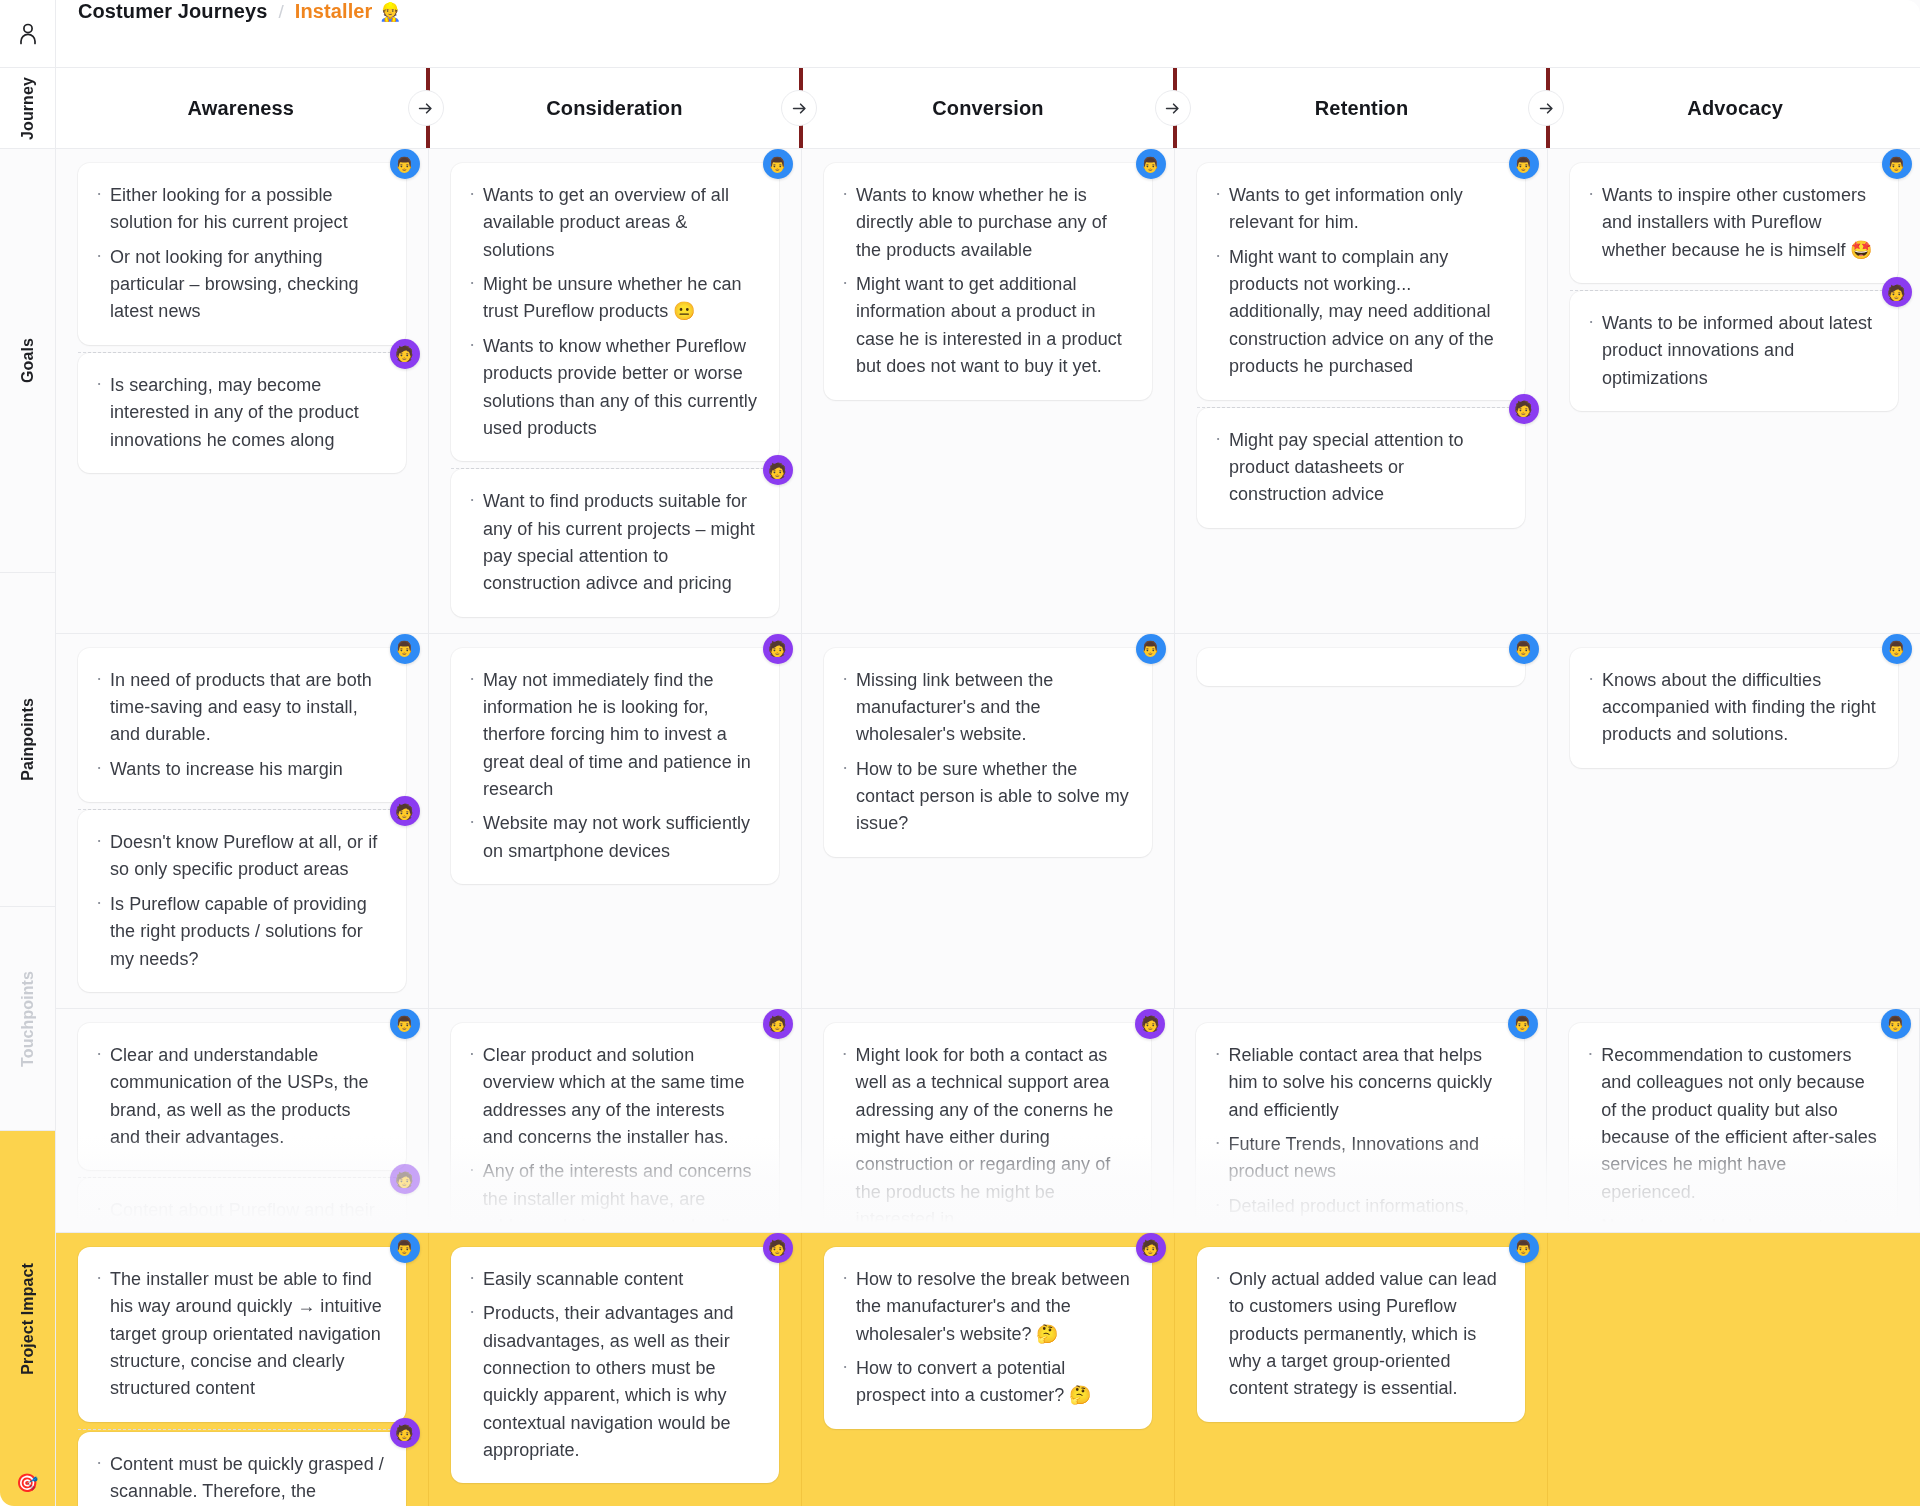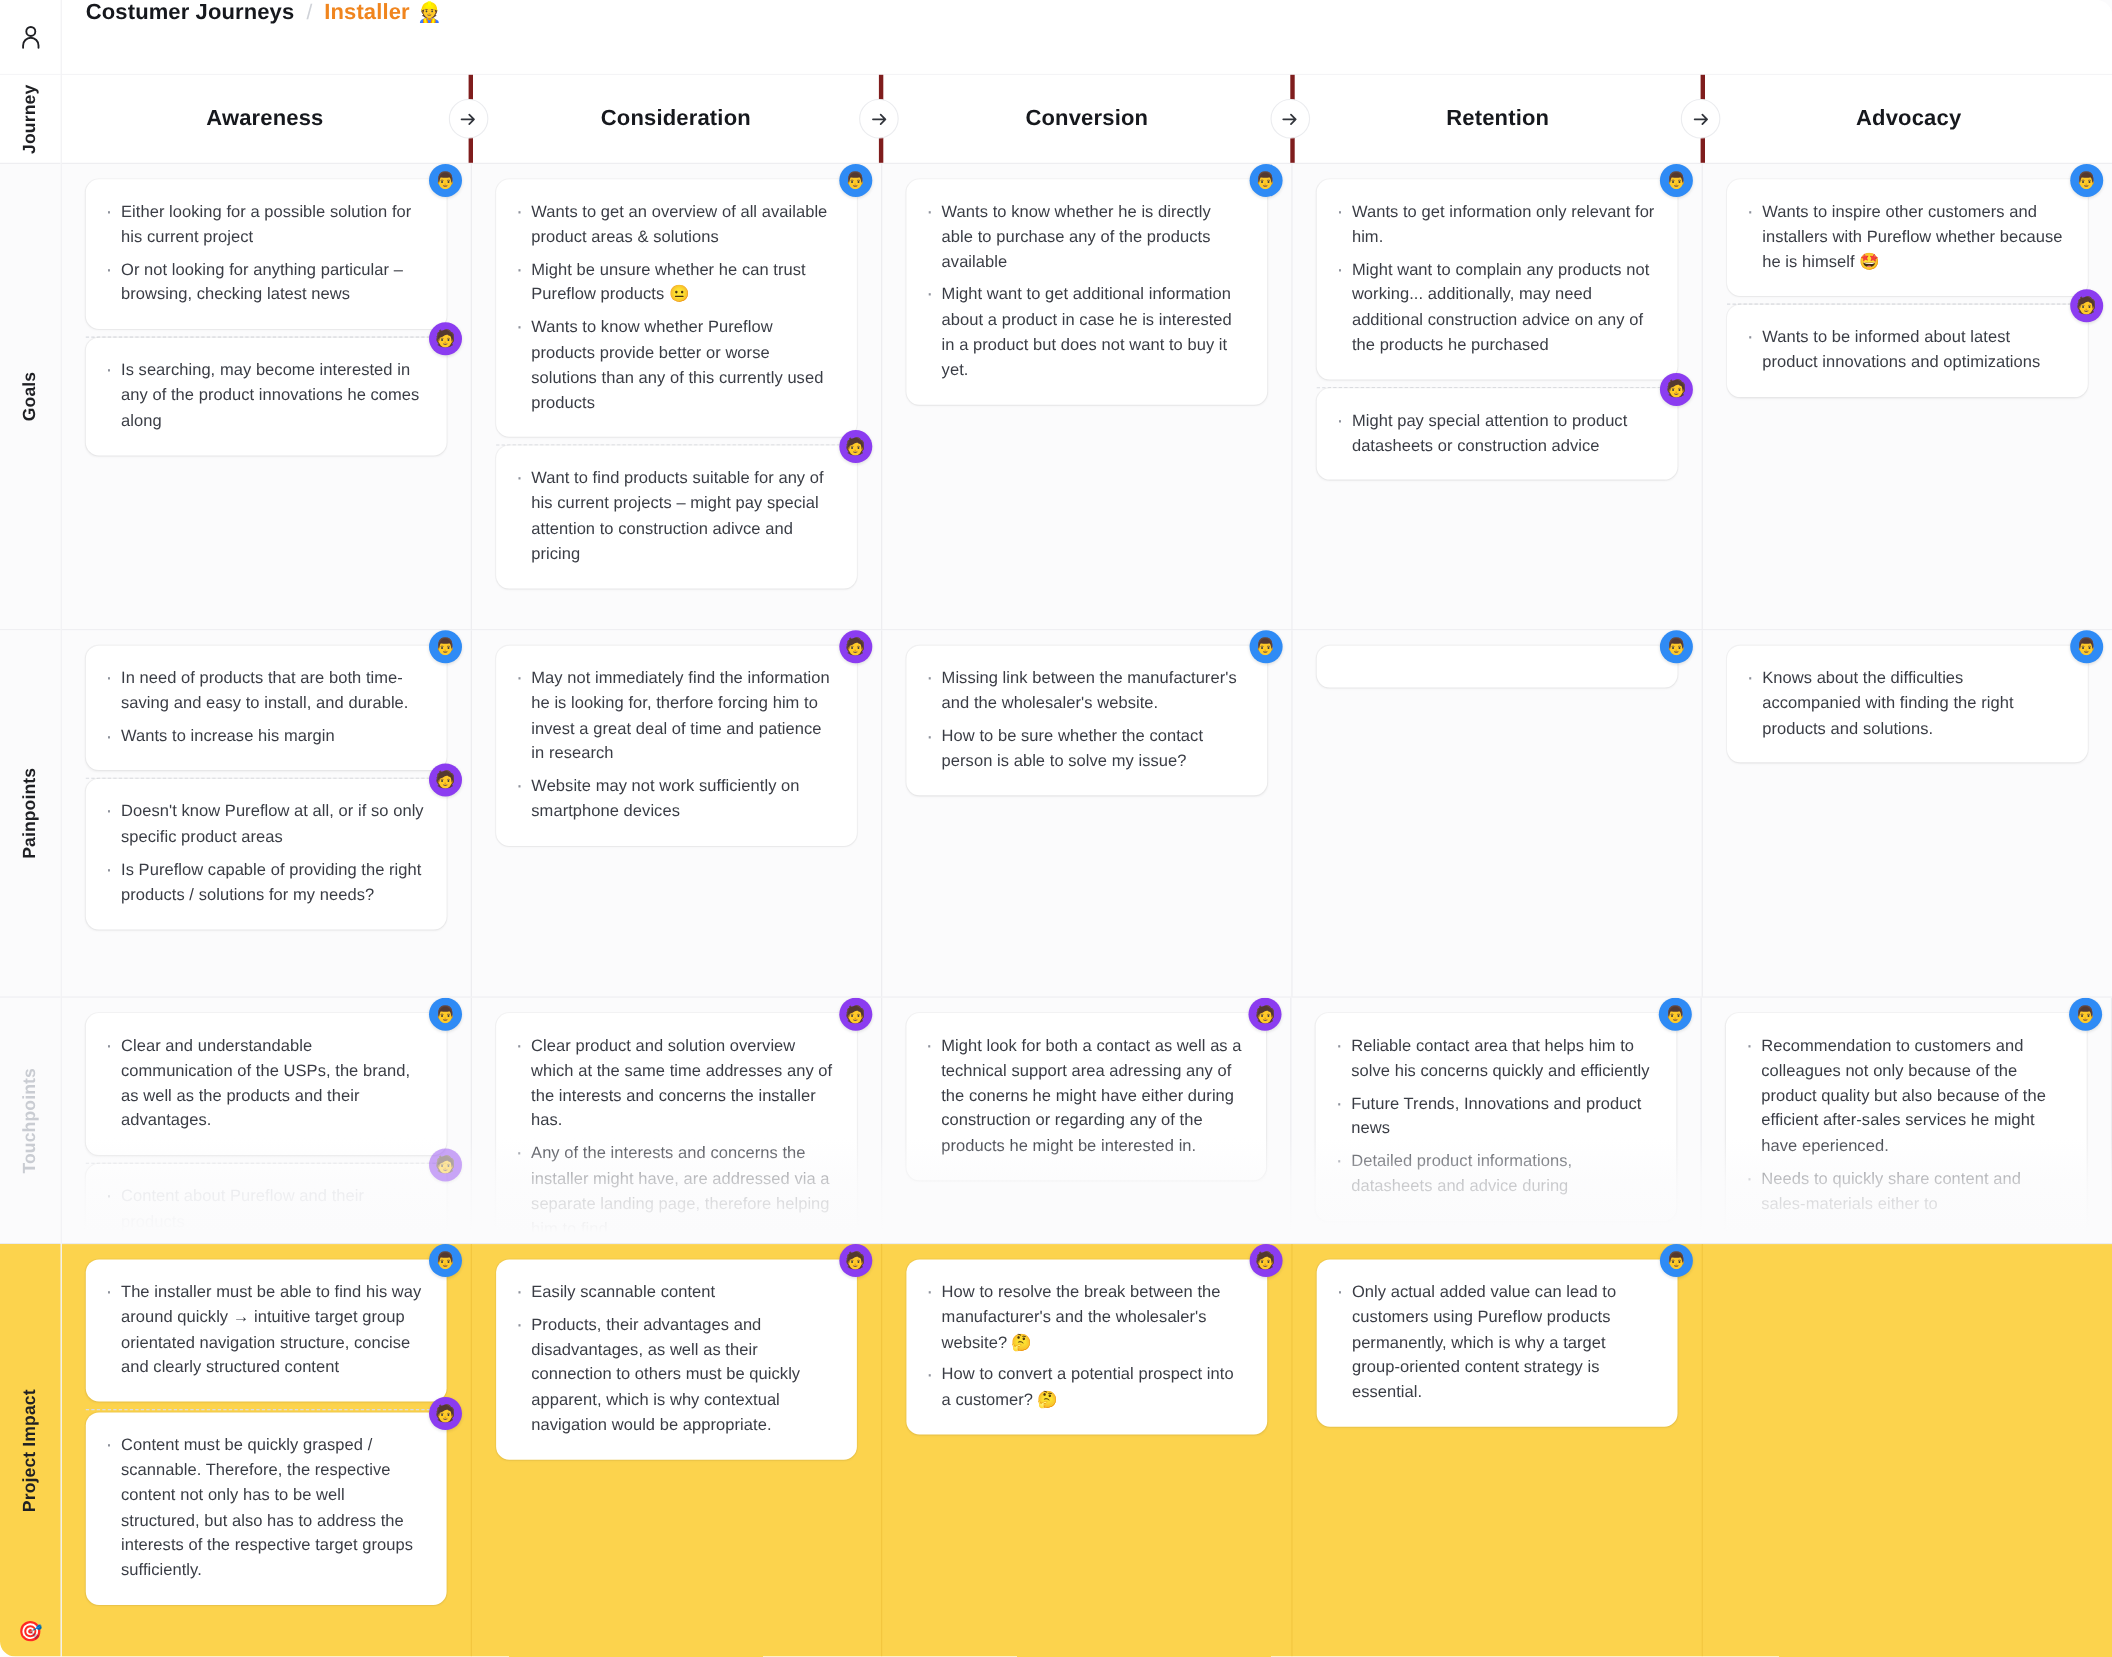--- a/index.html
+++ b/index.html
@@ -204,21 +204,21 @@
     position: absolute;
     left: 0; right: 0; bottom: -8px;
     border-top: 1px dashed #d9dbe0;
   }
   .card.attached { margin-top: -8px; margin-bottom: 16px; }
 
   ul.bullets { list-style: none; }
   ul.bullets li {
     position: relative;
     padding-left: 16px;
-    font-size: 15px;
+    font-size: 18px;
     line-height: 1.52;
     color: #3a3d45;
     letter-spacing: .05px;
     margin-bottom: 7px;
   }
   ul.bullets li:last-child { margin-bottom: 0; }
   ul.bullets li::before {
     content: "·";
     position: absolute;
     left: 2px;

